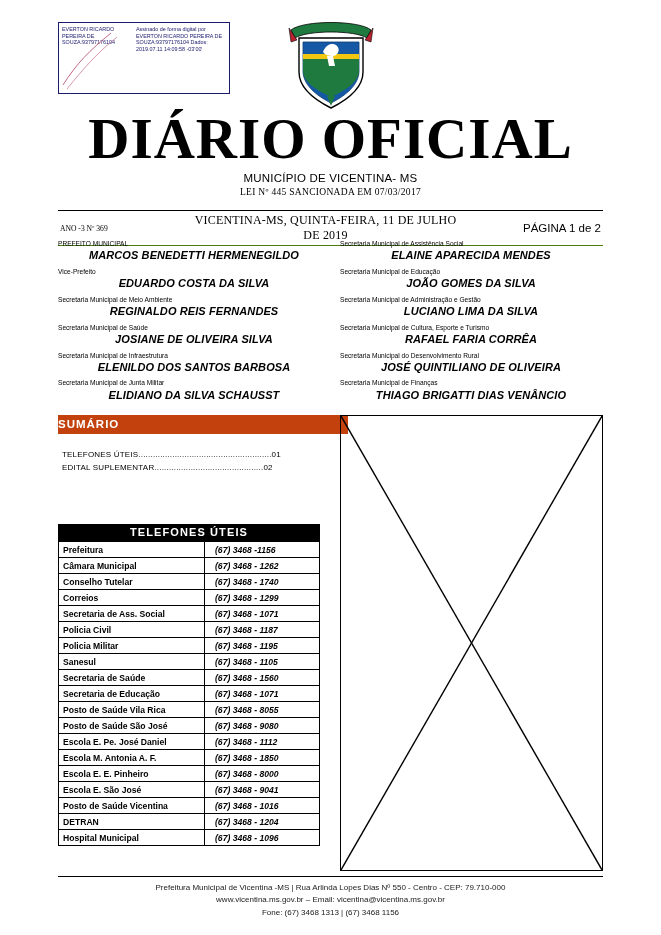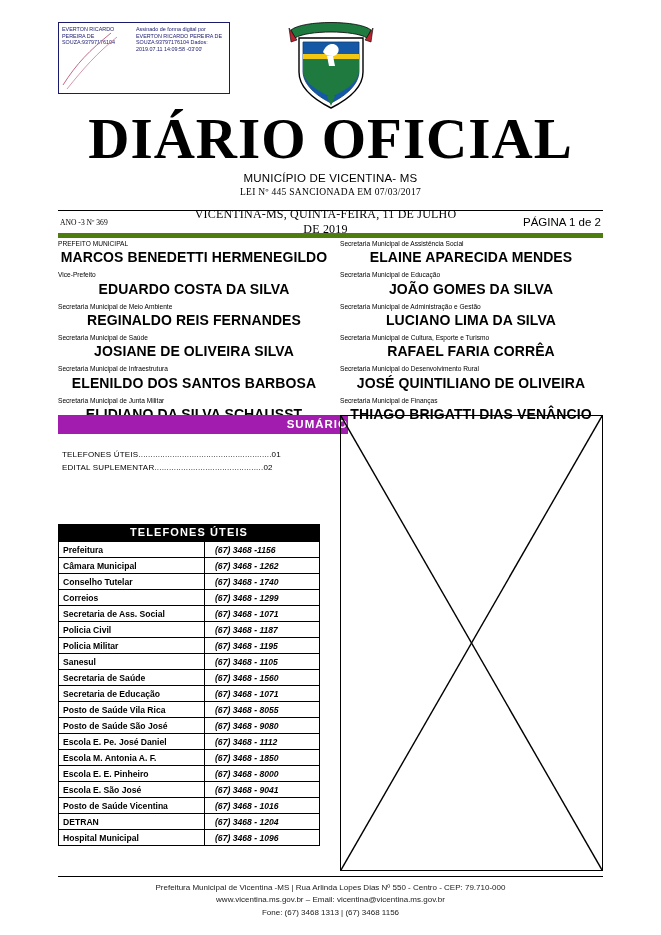--- a/index.html
+++ b/index.html
@@ -85,23 +85,23 @@
     margin-top: 3px;
     letter-spacing: 0.3px;
   }
 
   
   .infobar {
     position: absolute;
     left: 58px;
     top: 210px;
     width: 545px;
-    height: 28px;
+    height: 36px;
     border-top: 1px solid #000;
-    border-bottom: 5px solid #4d7c0f;
+    border-bottom: 1px solid #4d7c0f;
     box-sizing: border-box;
     display: flex;
     align-items: center;
     gap: 8px;
   }
   .infobar-left {
     font-family: "Liberation Serif", serif;
     font-size: 7.6px;
     padding-left: 2px;
     width: 120px;
@@ -136,39 +136,40 @@
     box-sizing: border-box;
   }
   .off-role {
     font-size: 6.6px;
     line-height: 1.1;
     margin-top: 6px;
   }
   .off-col.right .off-role:first-child { margin-top: 0; }
   .off-col.left .off-role:first-child { margin-top: 0; }
   .off-name {
-    font-size: 14px;
+    font-size: 11px;
     font-weight: bold;
     text-align: center;
     line-height: 1.15;
     margin-top: 2px;
     letter-spacing: 0.1px;
+    font-style: italic;
   }
 
   
   .summary-box {
     position: absolute;
     left: 58px;
     top: 415px;
     width: 290px;
   }
   .summary-header {
-    background: #a21caf;
+    background: #c2410c;
     color: #fff;
-    text-align: right;
+    text-align: left;
     font-size: 11.5px;
     font-weight: bold;
     letter-spacing: 1px;
     padding: 3px 0 4px 0;
   }
   .summary-body {
     padding-top: 12px;
     font-size: 8px;
     letter-spacing: 0.2px;
   }

